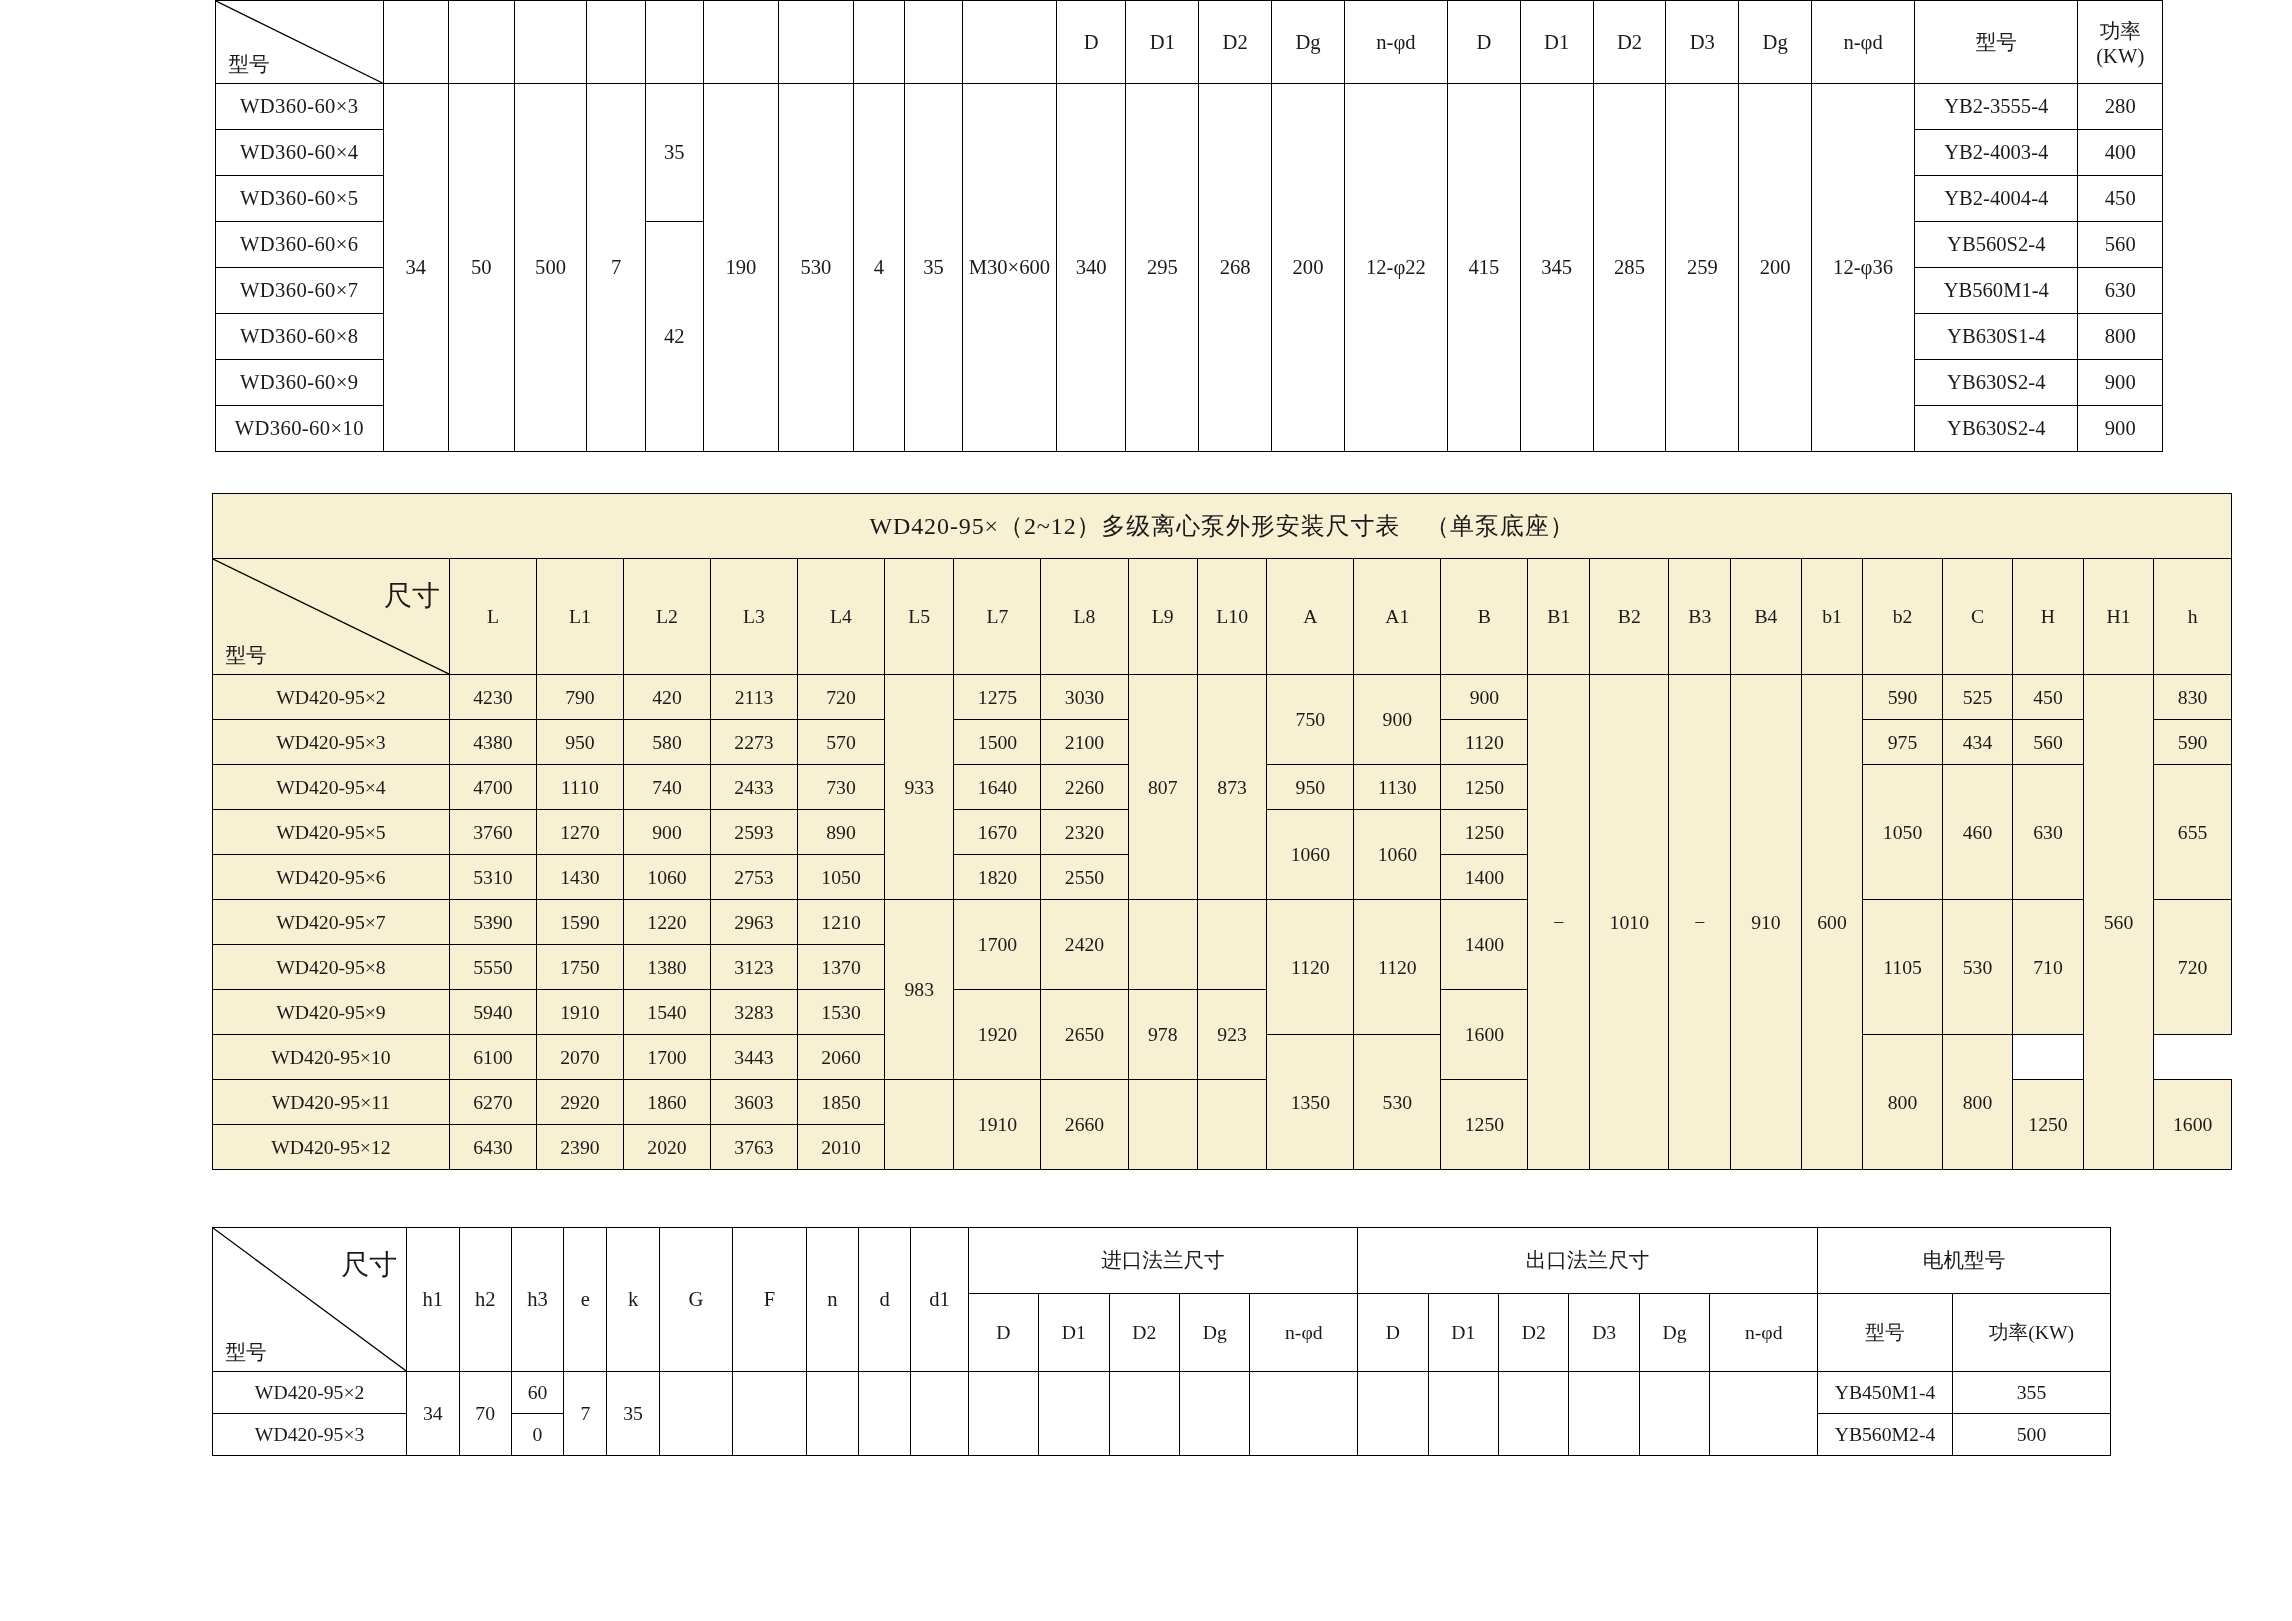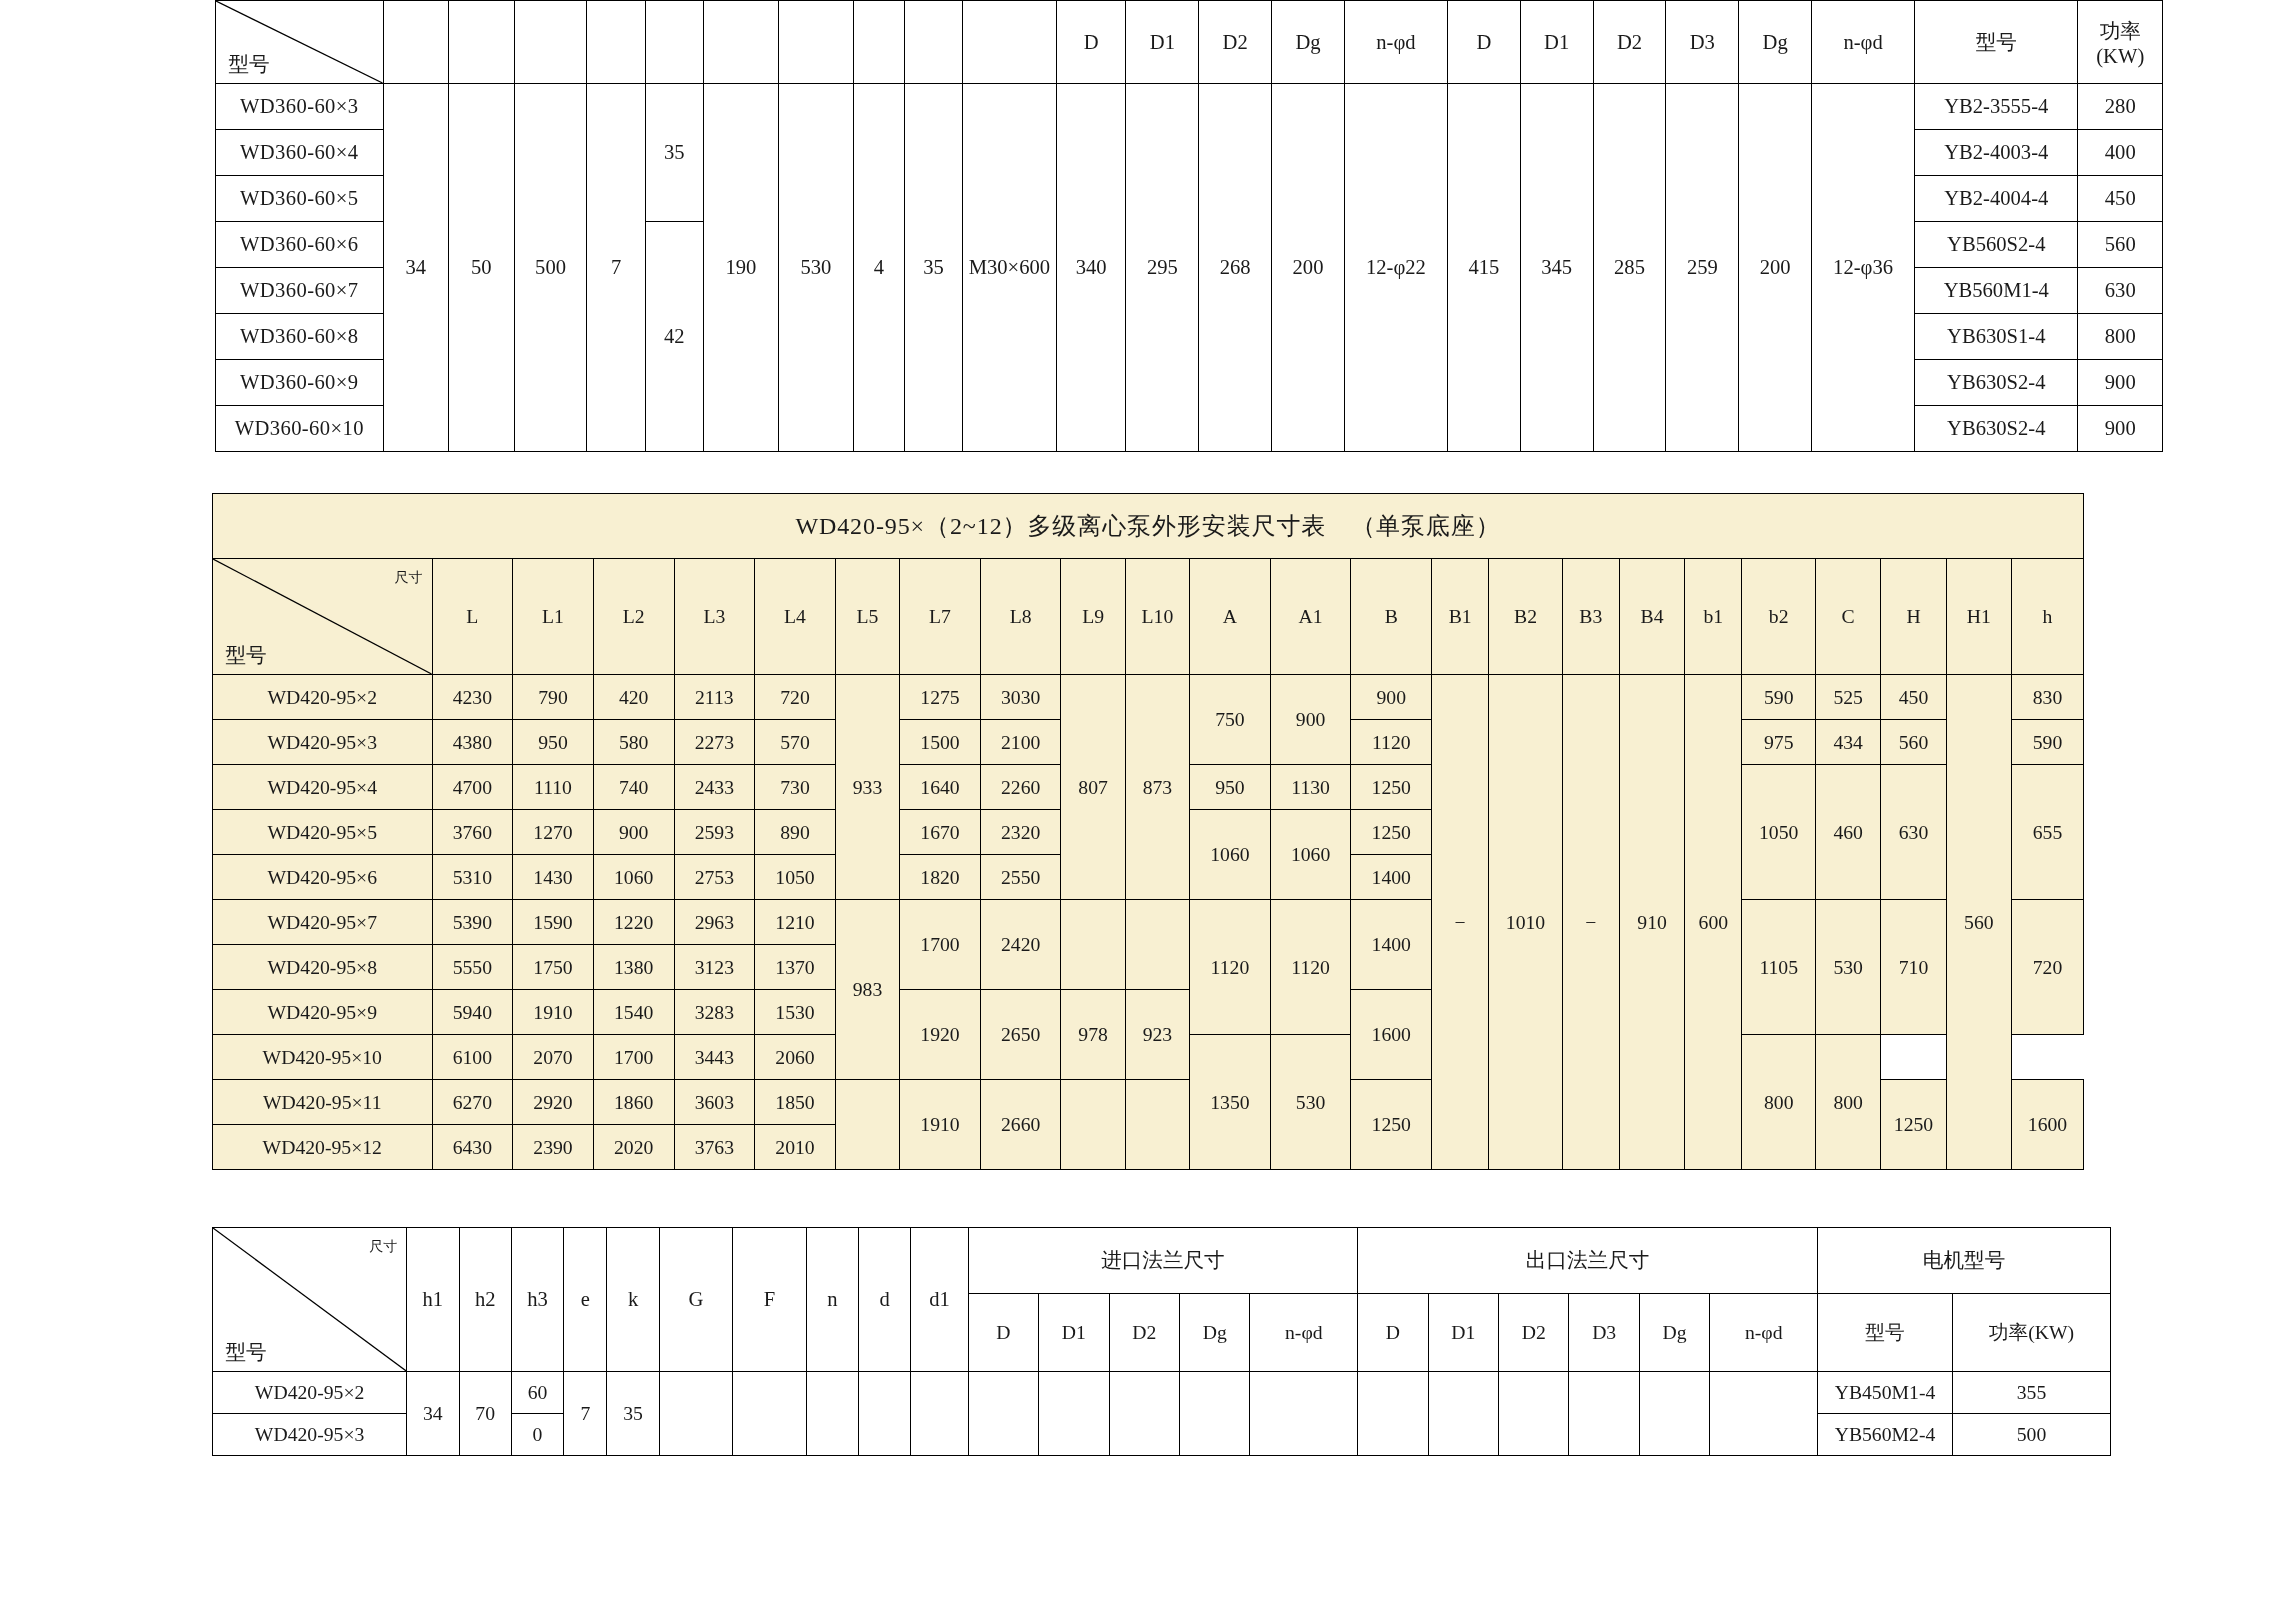--- a/index.html
+++ b/index.html
@@ -12,25 +12,25 @@
   .white{background:#ffffff;}
 
   
   #t1{position:absolute;left:215px;top:0px;width:1948px;}
   #t1 td{height:45px;font-size:20.6px;}
   #t1 .hdr{height:82px;font-size:20.6px;}
   #t1 .model{font-size:20.6px;letter-spacing:0.4px;}
 
   .corner{position:relative;overflow:hidden;}
   .corner .diag{position:absolute;left:0;top:0;width:100%;height:100%;}
-  .corner .lbl-tr{position:absolute;right:9px;top:10px;font-size:14px;font-family:Liberation Serif, serif;}
+  .corner .lbl-tr{position:absolute;right:9px;top:18px;font-size:28px;font-family:Liberation Serif, serif;}
   .corner .lbl-bl{position:absolute;left:12.5px;bottom:5.4px;font-size:20.6px;}
 
   
-  #t2{position:absolute;left:212px;top:493px;width:1872px;}
+  #t2{position:absolute;left:212px;top:493px;width:2020px;}
   #t2 td{height:44px;font-size:19.7px;}
   #t2 .title{height:64px;font-size:24px;letter-spacing:0.9px;}
   #t2 .colhdr{height:115px;font-size:19.7px;}
   #t2 .model{font-size:19.7px;}
 
   
   #t3{position:absolute;left:212px;top:1227px;width:1899px;}
   #t3 td{height:41px;font-size:19.7px;}
   #t3 .grp{height:47px;font-size:20.6px;}
   #t3 .sub{height:56px;font-size:19.7px;}

